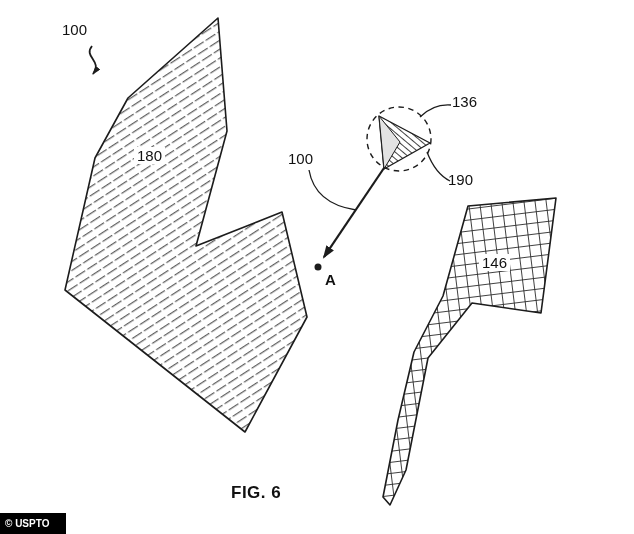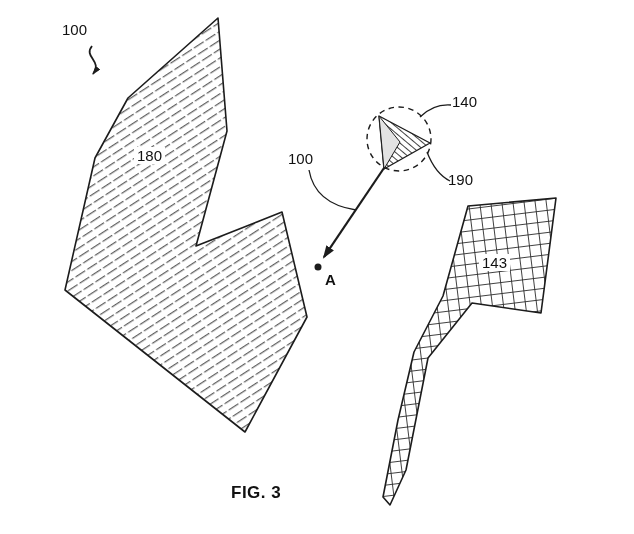--- a/index.html
+++ b/index.html
@@ -108,26 +108,27 @@
 
     <line x1="384" y1="168" x2="324" y2="257" stroke="#1c1c1c" stroke-width="2.2" marker-end="url(#arrowheadBig)"></line>
 
     <circle cx="318" cy="267" r="3.5" fill="#1c1c1c"></circle>
   </svg>
 
   <div class="label" style="left:62px; top:22px;">100</div>
 
   <div class="label label--masked" style="left:134px; top:147px;">180</div>
 
-  <div class="label" style="left:452px; top:94px;">140</div>
+  <div class="label" style="left:452px; top:94px;">136</div>
 
   <div class="label" style="left:448px; top:172px;">190</div>
 
   <div class="label" style="left:288px; top:151px;">100</div>
 
-  <div class="label label--masked" style="left:479px; top:254px;">143</div>
+  <div class="label label--masked" style="left:479px; top:254px;">146</div>
 
   <div class="label label--bold" style="left:325px; top:272px;">A</div>
 
-  <div class="caption">FIG. 3</div>
+  <div class="caption">FIG. 6</div>
 
+  <div class="watermark">© USPTO</div>
 
 </div>
 
 </body></html>

